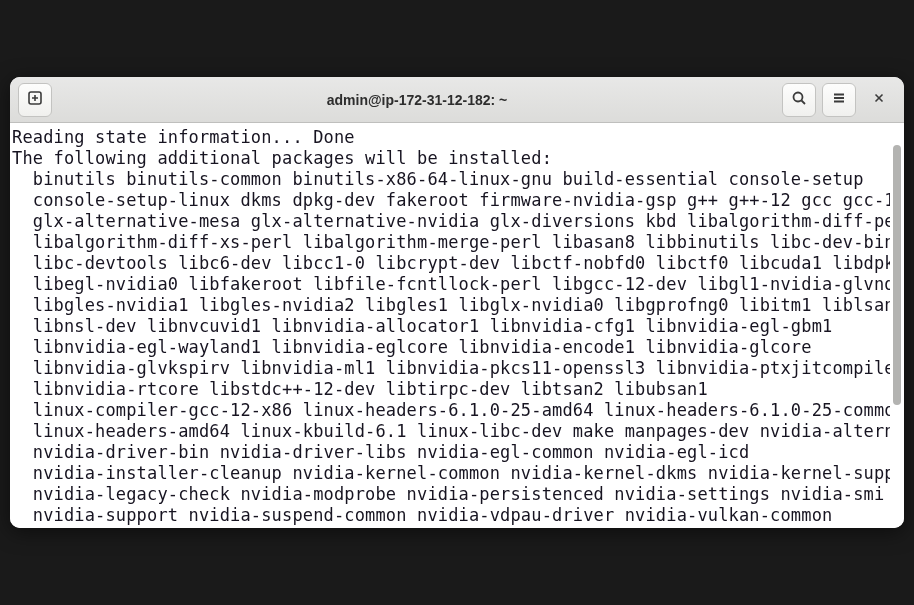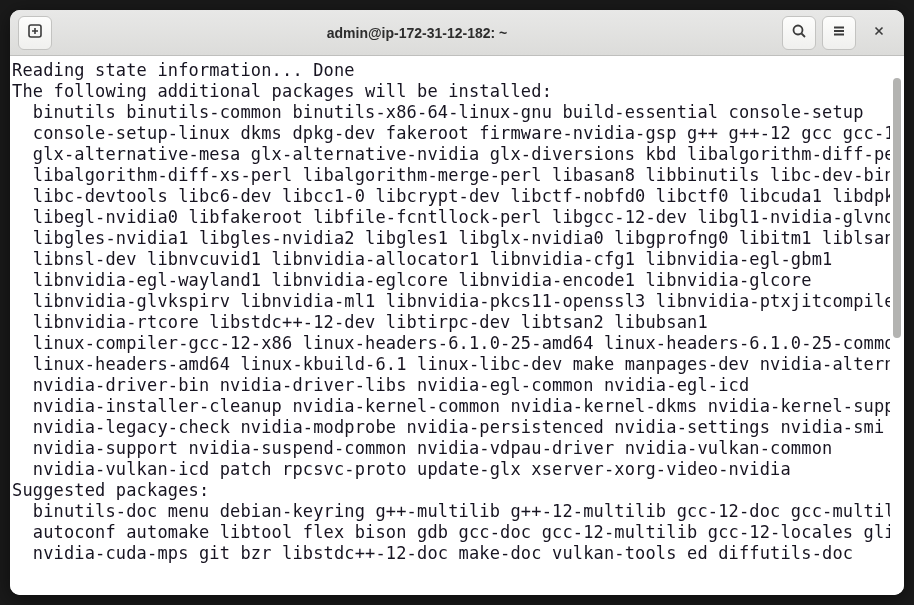--- a/index.html
+++ b/index.html
@@ -7,21 +7,21 @@
     width: 914px;
     height: 605px;
     background: #1a1a1a;
     display: flex;
     align-items: center;
     justify-content: center;
     font-family: sans-serif;
   }
   .window {
     width: 894px;
-    height: 585px;
+    height: 451px;
     background: #fff;
     border-radius: 10px;
     box-shadow: 0 4px 20px rgba(0,0,0,0.5);
     display: flex;
     flex-direction: column;
     overflow: hidden;
   }
   .titlebar {
     height: 46px;
     background: linear-gradient(#e8e8e7, #dcdcda);

